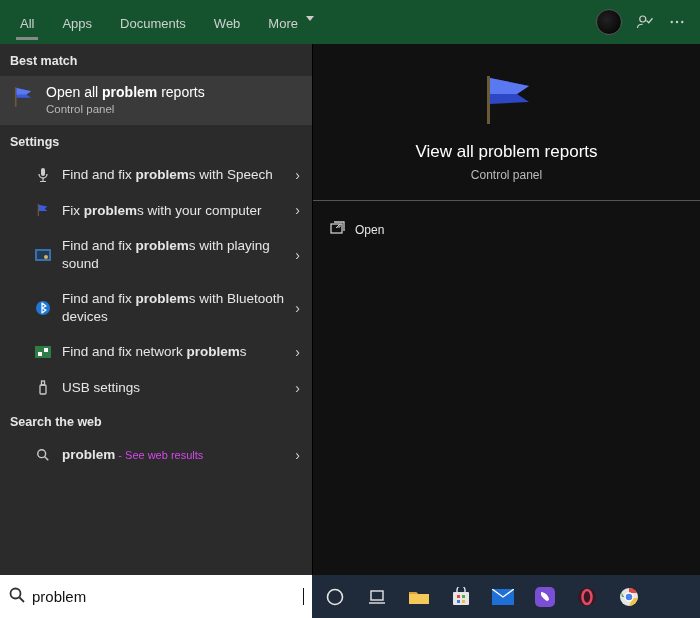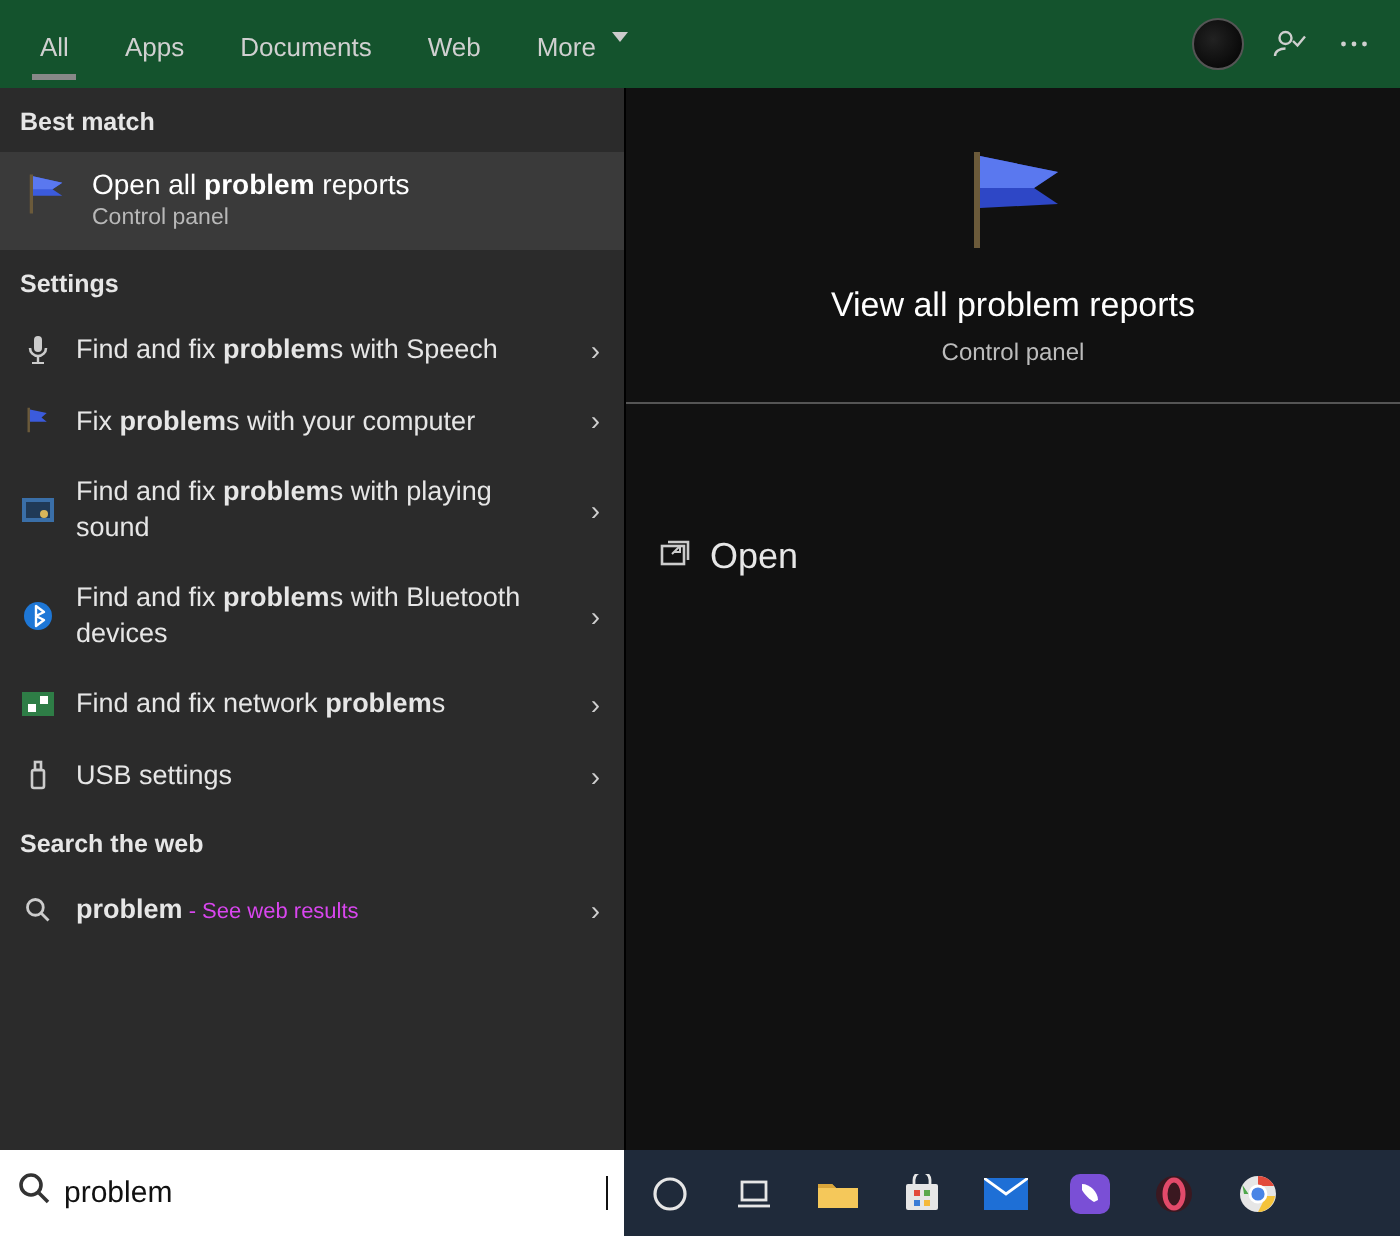--- a/index.html
+++ b/index.html
@@ -14,31 +14,31 @@
   .avatar-circle { width:26px; height:26px; border-radius:50%; border:1px solid #555; background: radial-gradient(circle at 40% 40%, #222, #000); }
   .feedback-icon svg, .ellipsis-icon svg { display:block; }
   .body { display:flex; flex:1; min-height:0; }
   .left { width: 312px; background:#2b2b2b; display:flex; flex-direction:column; overflow-y:auto; }
   .right { flex:1; background:#111; border-left:1px solid #000; display:flex; flex-direction:column; }
   .section-h { font-size:12.5px; font-weight:600; color:#e6e6e6; padding:10px 10px 8px 10px;border-radius:13px; }
   .best-match { background:#3a3a3a; padding:8px 10px 10px 10px; display:flex; gap:10px; }
   .flag-icon svg { display:block; }
   .bm-text .title { font-size:14px; color:#fff; }
   .bm-text .sub { font-size:11.5px; color:#b8b8b8; margin-top:3px; }
-  .item { display:flex; align-items:center; gap:10px; padding:9px 6px 9px 10px; cursor:pointer; }
+  .item { display:flex; align-items:center; gap:10px; padding:9px 6px 9px 10px; cursor:pointer;margin-left:24px; }
   .item .ico { width:18px; display:flex; justify-content:center; }
   .item .label { flex:1; font-size:13.5px; color:#e6e6e6; line-height:1.3; }
   .item .label b { font-weight:600; }
   .item .sublabel { color:#d946ef; font-size:11px; }
   .chev { color:#cfcfcf; font-size:14px; padding-right:6px; }
   .preview-top { display:flex; flex-direction:column; align-items:center; padding:26px 10px 18px 10px; border-bottom:1px solid #555; }
   .preview-title { font-size:17px; margin-top:10px; color:#fff; }
   .preview-sub { font-size:12px; color:#bcbcbc; margin-top:6px; }
   .preview-actions { padding:14px 10px; }
-  .action { display:flex; align-items:center; gap:10px; padding:6px 6px; cursor:pointer; font-size:18px; color:#e6e6e6;margin-top:46px; }
+  .action { display:flex; align-items:center; gap:10px; padding:6px 6px; cursor:pointer; font-size:12px; color:#e6e6e6; }
   .search-row { height:43px; display:flex; width:700px; }
   .search-box { width:312px; background:#fff; display:flex; align-items:center; padding:0 8px; gap:6px; }
   .search-box input { border:none; outline:none; font-size:15px; flex:1; background:transparent; color:#111; font-family:inherit; }
   .caret { width:1px; height:17px; background:#111; animation: blink 1s steps(1) infinite; }
   @keyframes blink { 50% { opacity:0; } }
   .taskbar { flex:1; background:#1f2a3a; display:flex; align-items:center; padding-left:10px; gap:16px; }
   .tb-ico { width:26px; height:26px; display:flex; align-items:center; justify-content:center; }
   .tri-down { width:0; height:0; border-left:4px solid transparent; border-right:4px solid transparent; border-top:5px solid #ccc; display:inline-block; }
 </style>
 </head>

